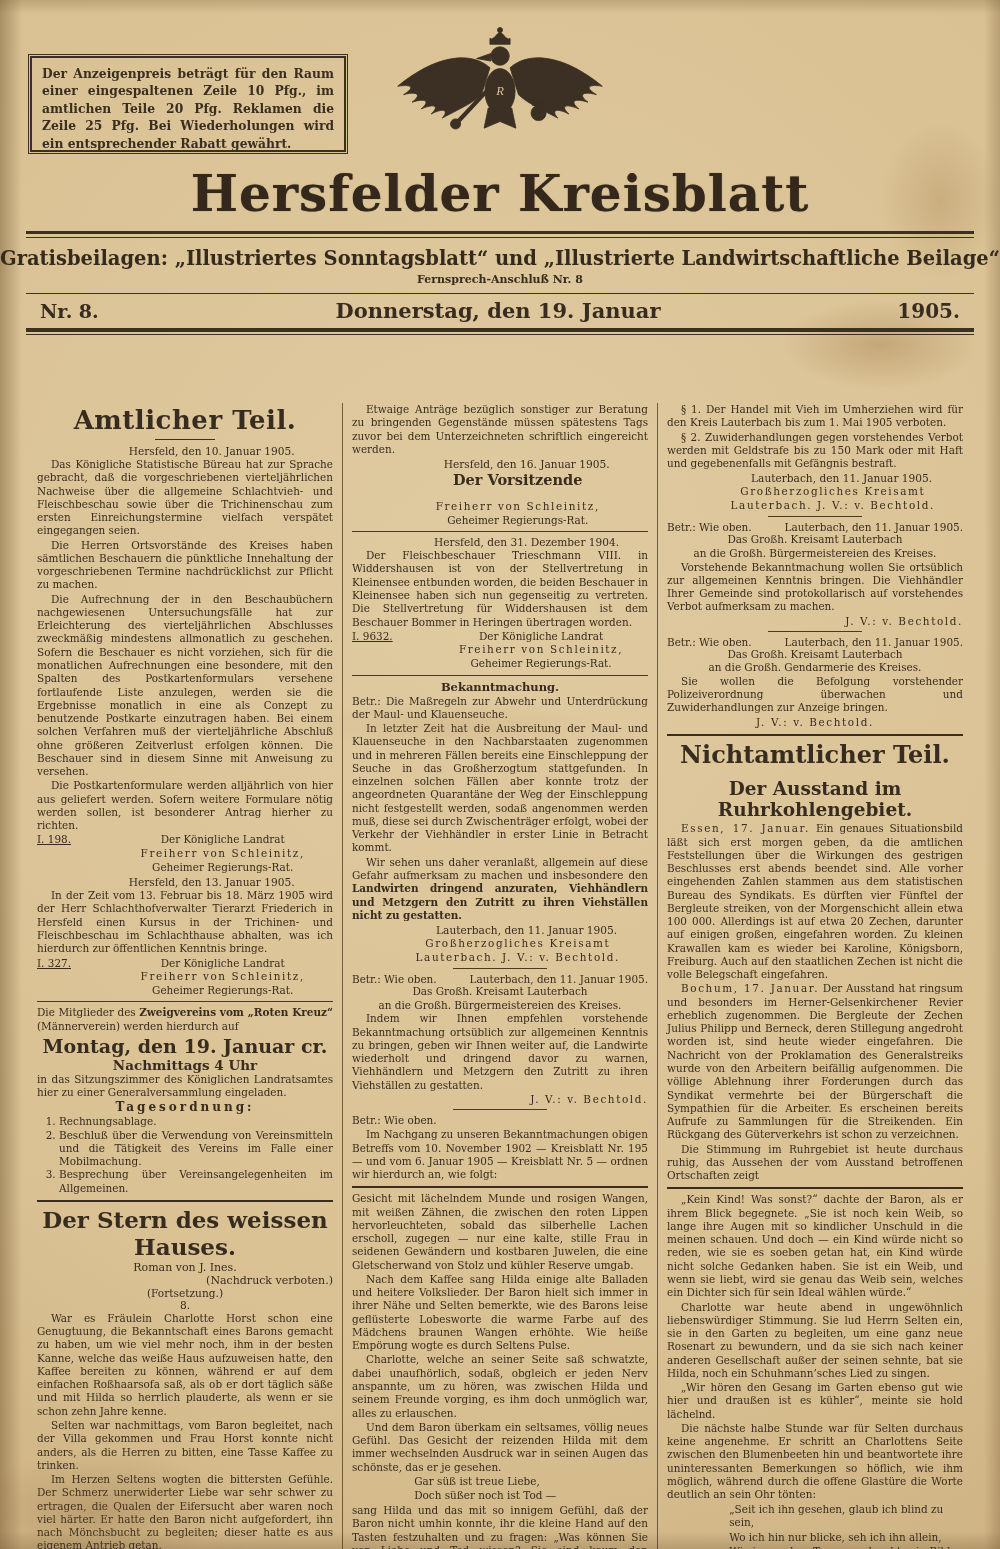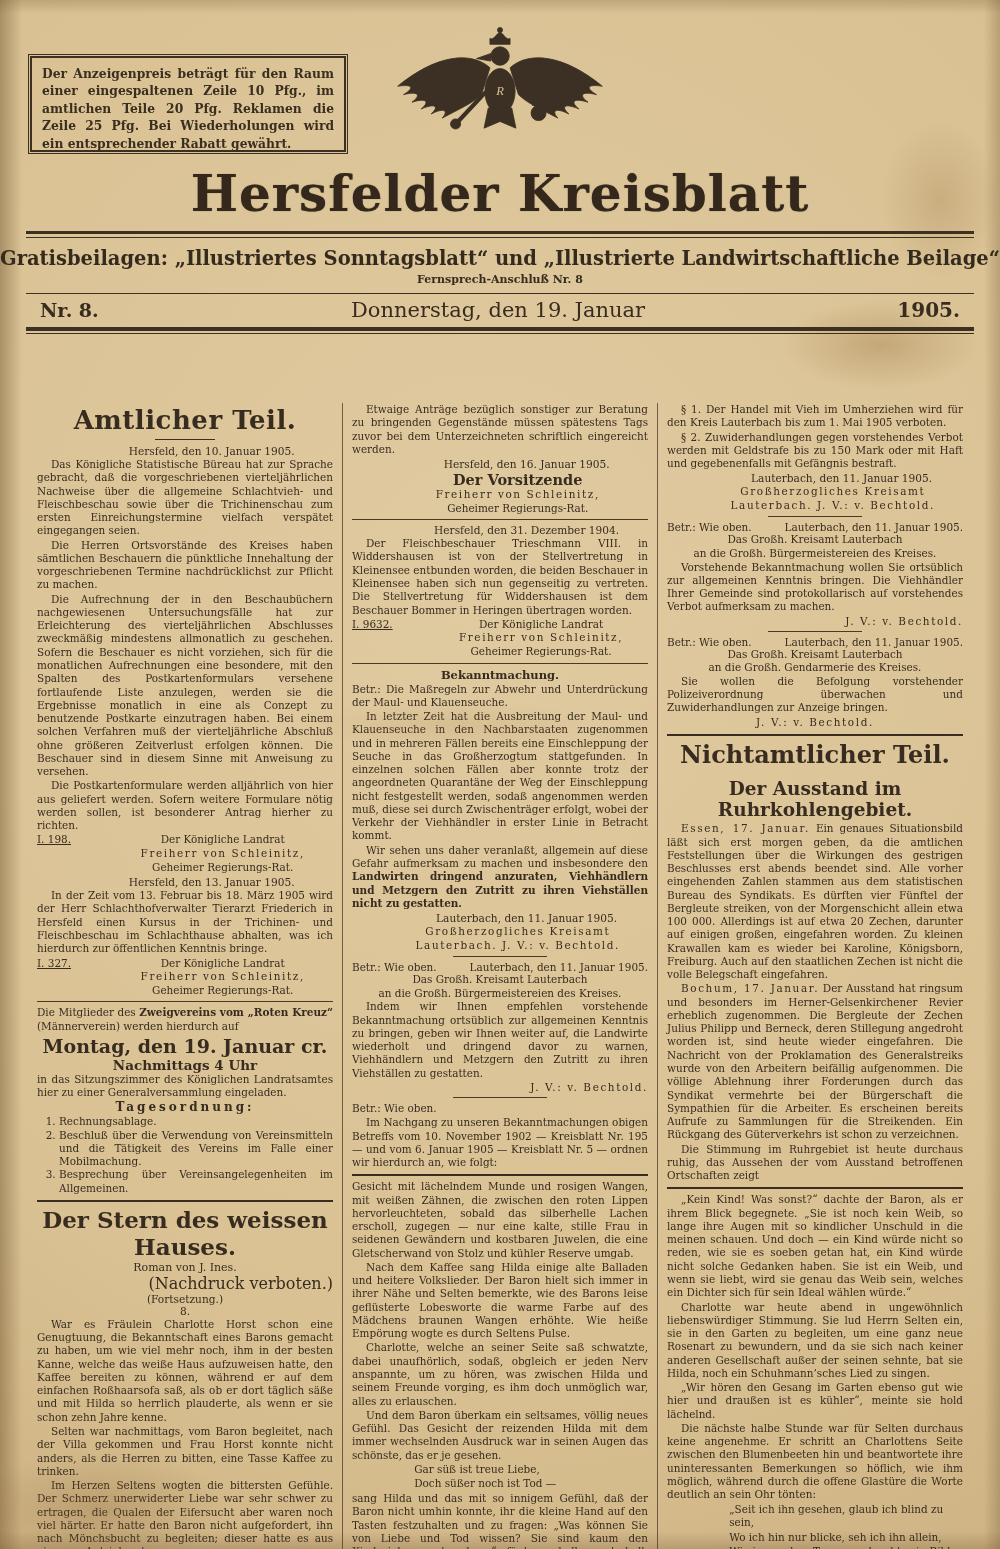--- a/index.html
+++ b/index.html
@@ -32,21 +32,21 @@
   .masthead{
     margin:16px 0 0;text-align:center;font-size:50px;line-height:1.05;font-weight:bold;
     letter-spacing:1px;color:#33281b;text-shadow:0 0 1px rgba(51,40,27,.55);
   }
   .rule-double{margin:10px 26px 0;border-top:3px solid #3c3023;border-bottom:1px solid #3c3023;height:3px;}
   .subtitle{margin-top:9px;text-align:center;font-size:19.5px;font-weight:bold;color:#342a1d;}
   .phone{text-align:center;font-size:11px;font-weight:bold;margin-top:3px;}
   .rule-thin{margin:7px 26px 0;border-top:1.5px solid #3c3023;}
   .datebar{display:flex;align-items:baseline;justify-content:space-between;padding:4px 40px 3px;gap:36px;}
   .datebar .nr{font-size:19px;font-weight:bold;}
-  .datebar .day{font-size:21px;font-weight:normal;}
+  .datebar .day{font-size:21px;font-weight:bold;}
   .datebar .yr{font-size:20px;font-weight:bold;}
   .rule-thick{margin:2px 26px 0;border-top:4px solid #3c3023;border-bottom:1px solid #3c3023;height:2px;}
 
   .cols{display:flex;height:1146px;overflow:hidden;padding:5px 28px 0;}
   .col{width:301px;padding:0 9px;overflow:hidden;}
   .col + .col{border-left:1px solid rgba(74,58,36,.75);}
 
   .bp{margin:0 0 1px;font-size:10.45px;line-height:1.27;text-align:justify;text-indent:14px;}
   .noind{text-indent:0;}
   .b{font-weight:bold;}
@@ -61,24 +61,24 @@
   .sep-full{border-top:1px solid #4a3a24;margin:4px 0;}
   .sep-heavy{border-top:2.5px solid #392d1f;margin:5px 0 4px;}
   .right{text-align:right;text-indent:0;}
   .h-montag{margin:2px 0 0;text-align:center;font-size:19px;font-weight:bold;}
   .h-nachm{margin:0;text-align:center;font-size:13.5px;font-weight:bold;}
   .h-tages{margin:1px 0;text-align:center;font-size:12px;font-weight:bold;letter-spacing:3px;}
   ol.agenda{margin:0 0 2px 4px;padding-left:18px;font-size:10.45px;line-height:1.27;}
   ol.agenda li{margin:0;text-align:justify;}
   .feu-title{margin:3px 0 1px;text-align:center;font-size:23px;font-weight:bold;}
   .feu-byline{text-align:center;font-size:11px;margin:0;}
-  .feu-note{text-align:right;font-size:16px;margin:0;}
+  .feu-note{text-align:right;font-size:11px;margin:0;}
   .feu-cont{text-align:center;font-size:10.6px;margin:0;}
   .feu-chap{text-align:center;font-size:10.6px;margin:0 0 1px;}
-  .chair{text-align:center;font-size:14.5px;font-weight:bold;margin:1px 0 0;padding-left:12%;}
+  .chair{text-align:center;font-size:14.5px;font-weight:bold;margin:1px 0 12px;padding-left:12%;}
   .sig3{font-size:10.45px;line-height:1.3;text-align:center;padding-left:12%;}
   .bek{text-align:center;font-size:11.5px;font-weight:bold;margin:2px 0 1px;}
   .betr{margin:1px 0;font-size:10.45px;line-height:1.27;text-indent:0;text-align:justify;}
   .betr-row{display:flex;justify-content:space-between;font-size:10.45px;margin:1px 0 0;}
   .addr{text-align:center;font-size:10.45px;line-height:1.3;text-indent:0;margin:0;}
   .verse{margin:1px 0 1px 21%;font-size:10.45px;line-height:1.3;}
   .h-nicht{margin:4px 0 9px;text-align:center;font-size:24px;font-weight:bold;}
   .h-ausstand{margin:3px 0 2px;text-align:center;font-size:18.5px;font-weight:bold;}
 </style>
 </head>

